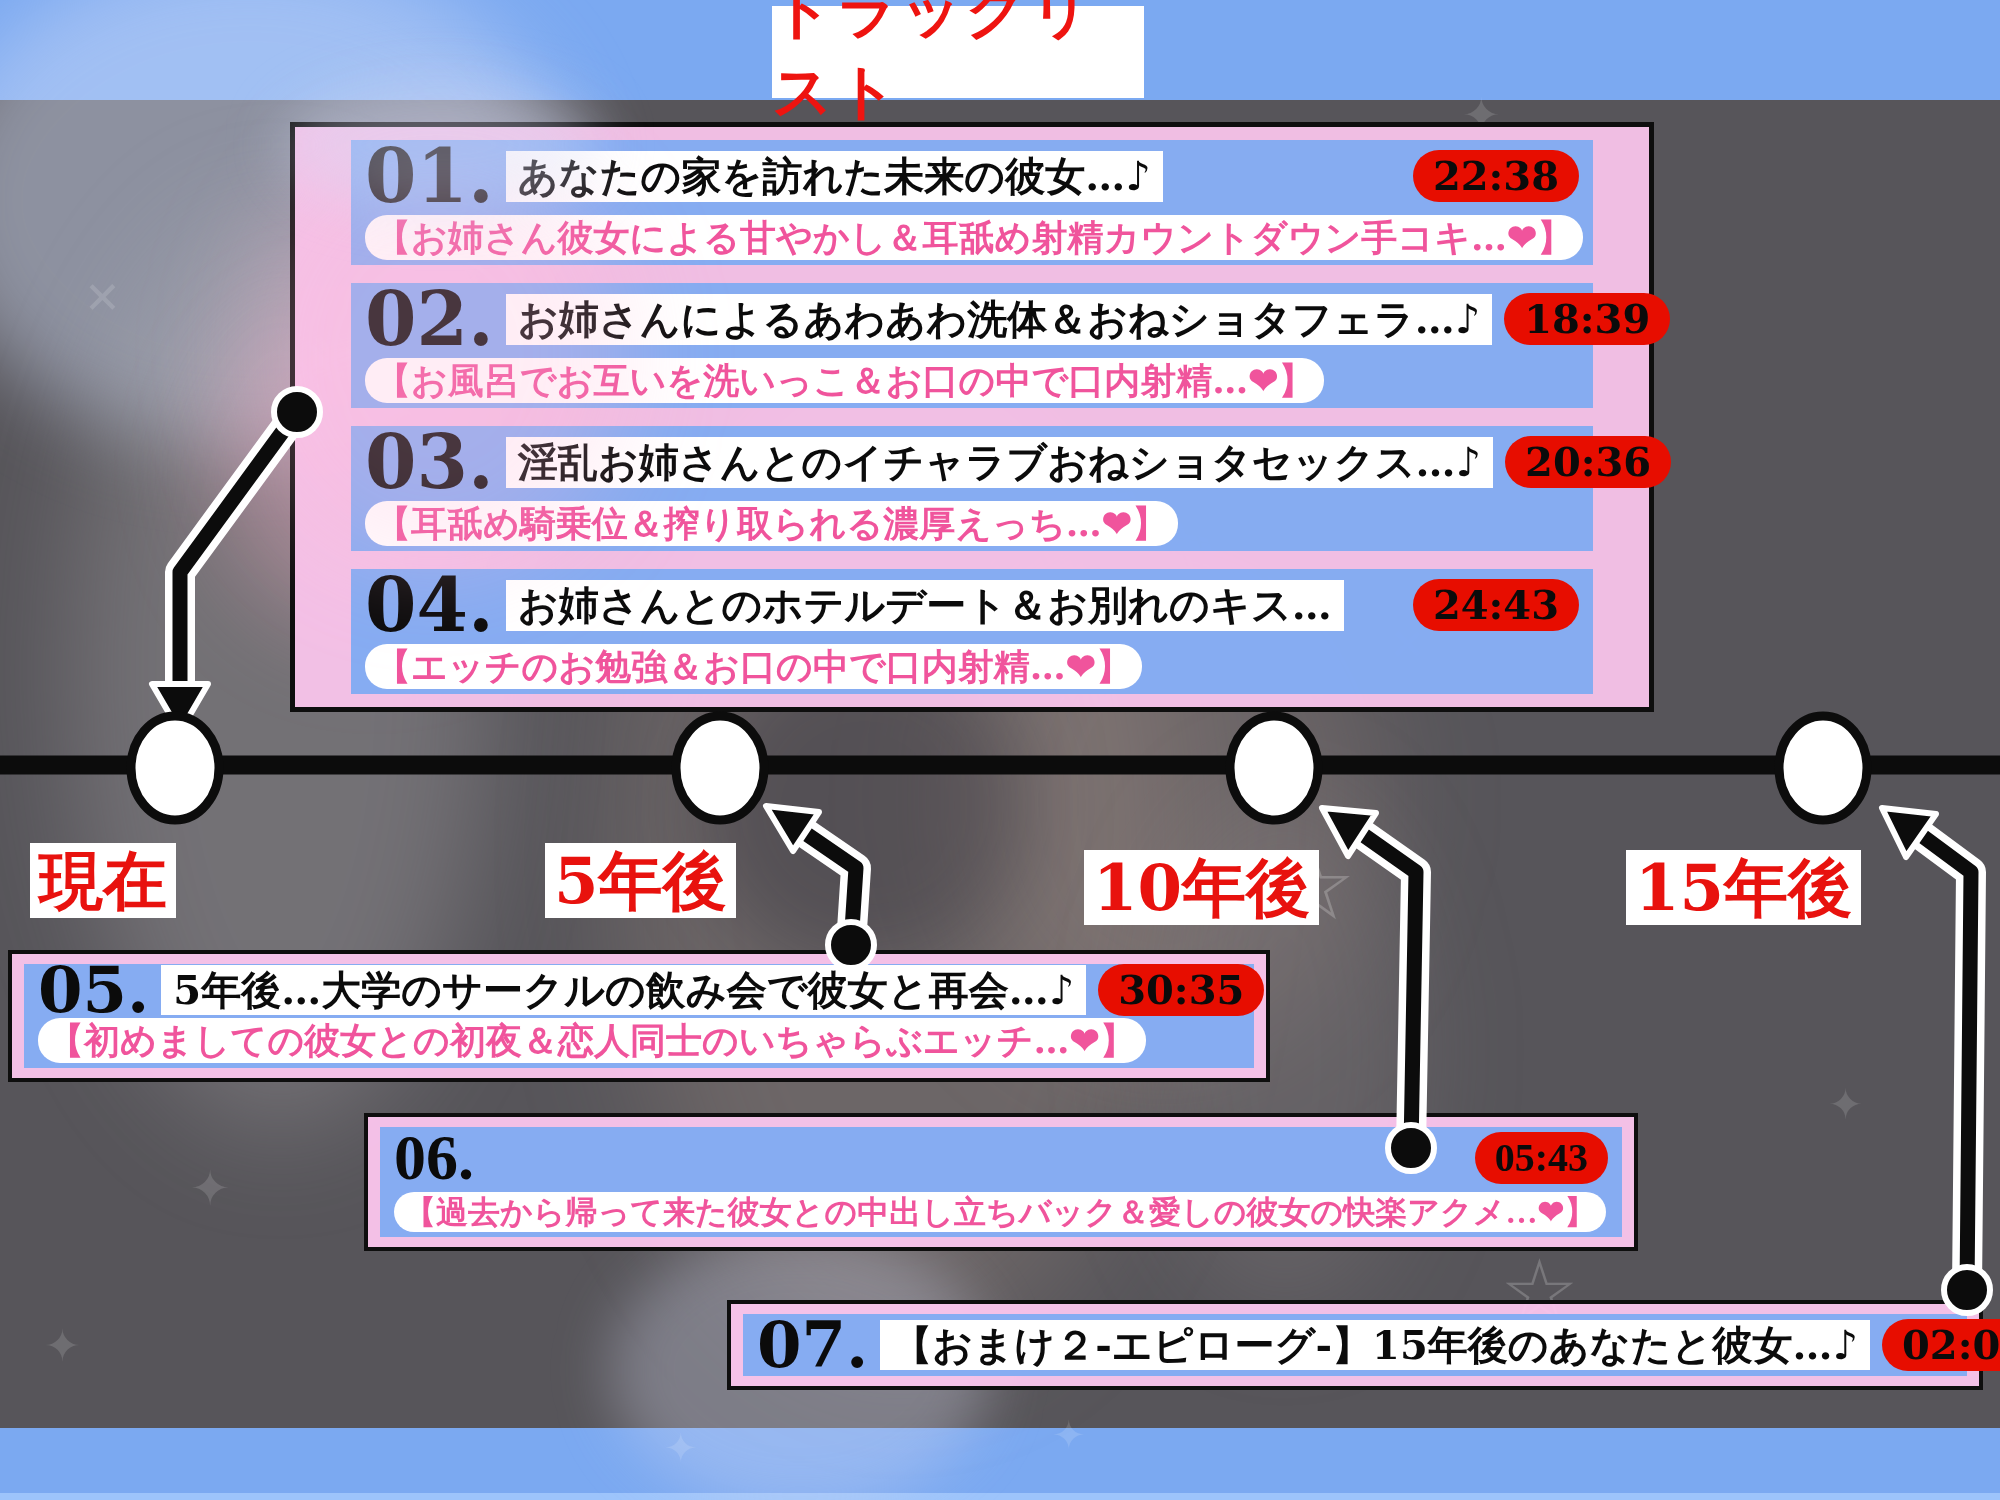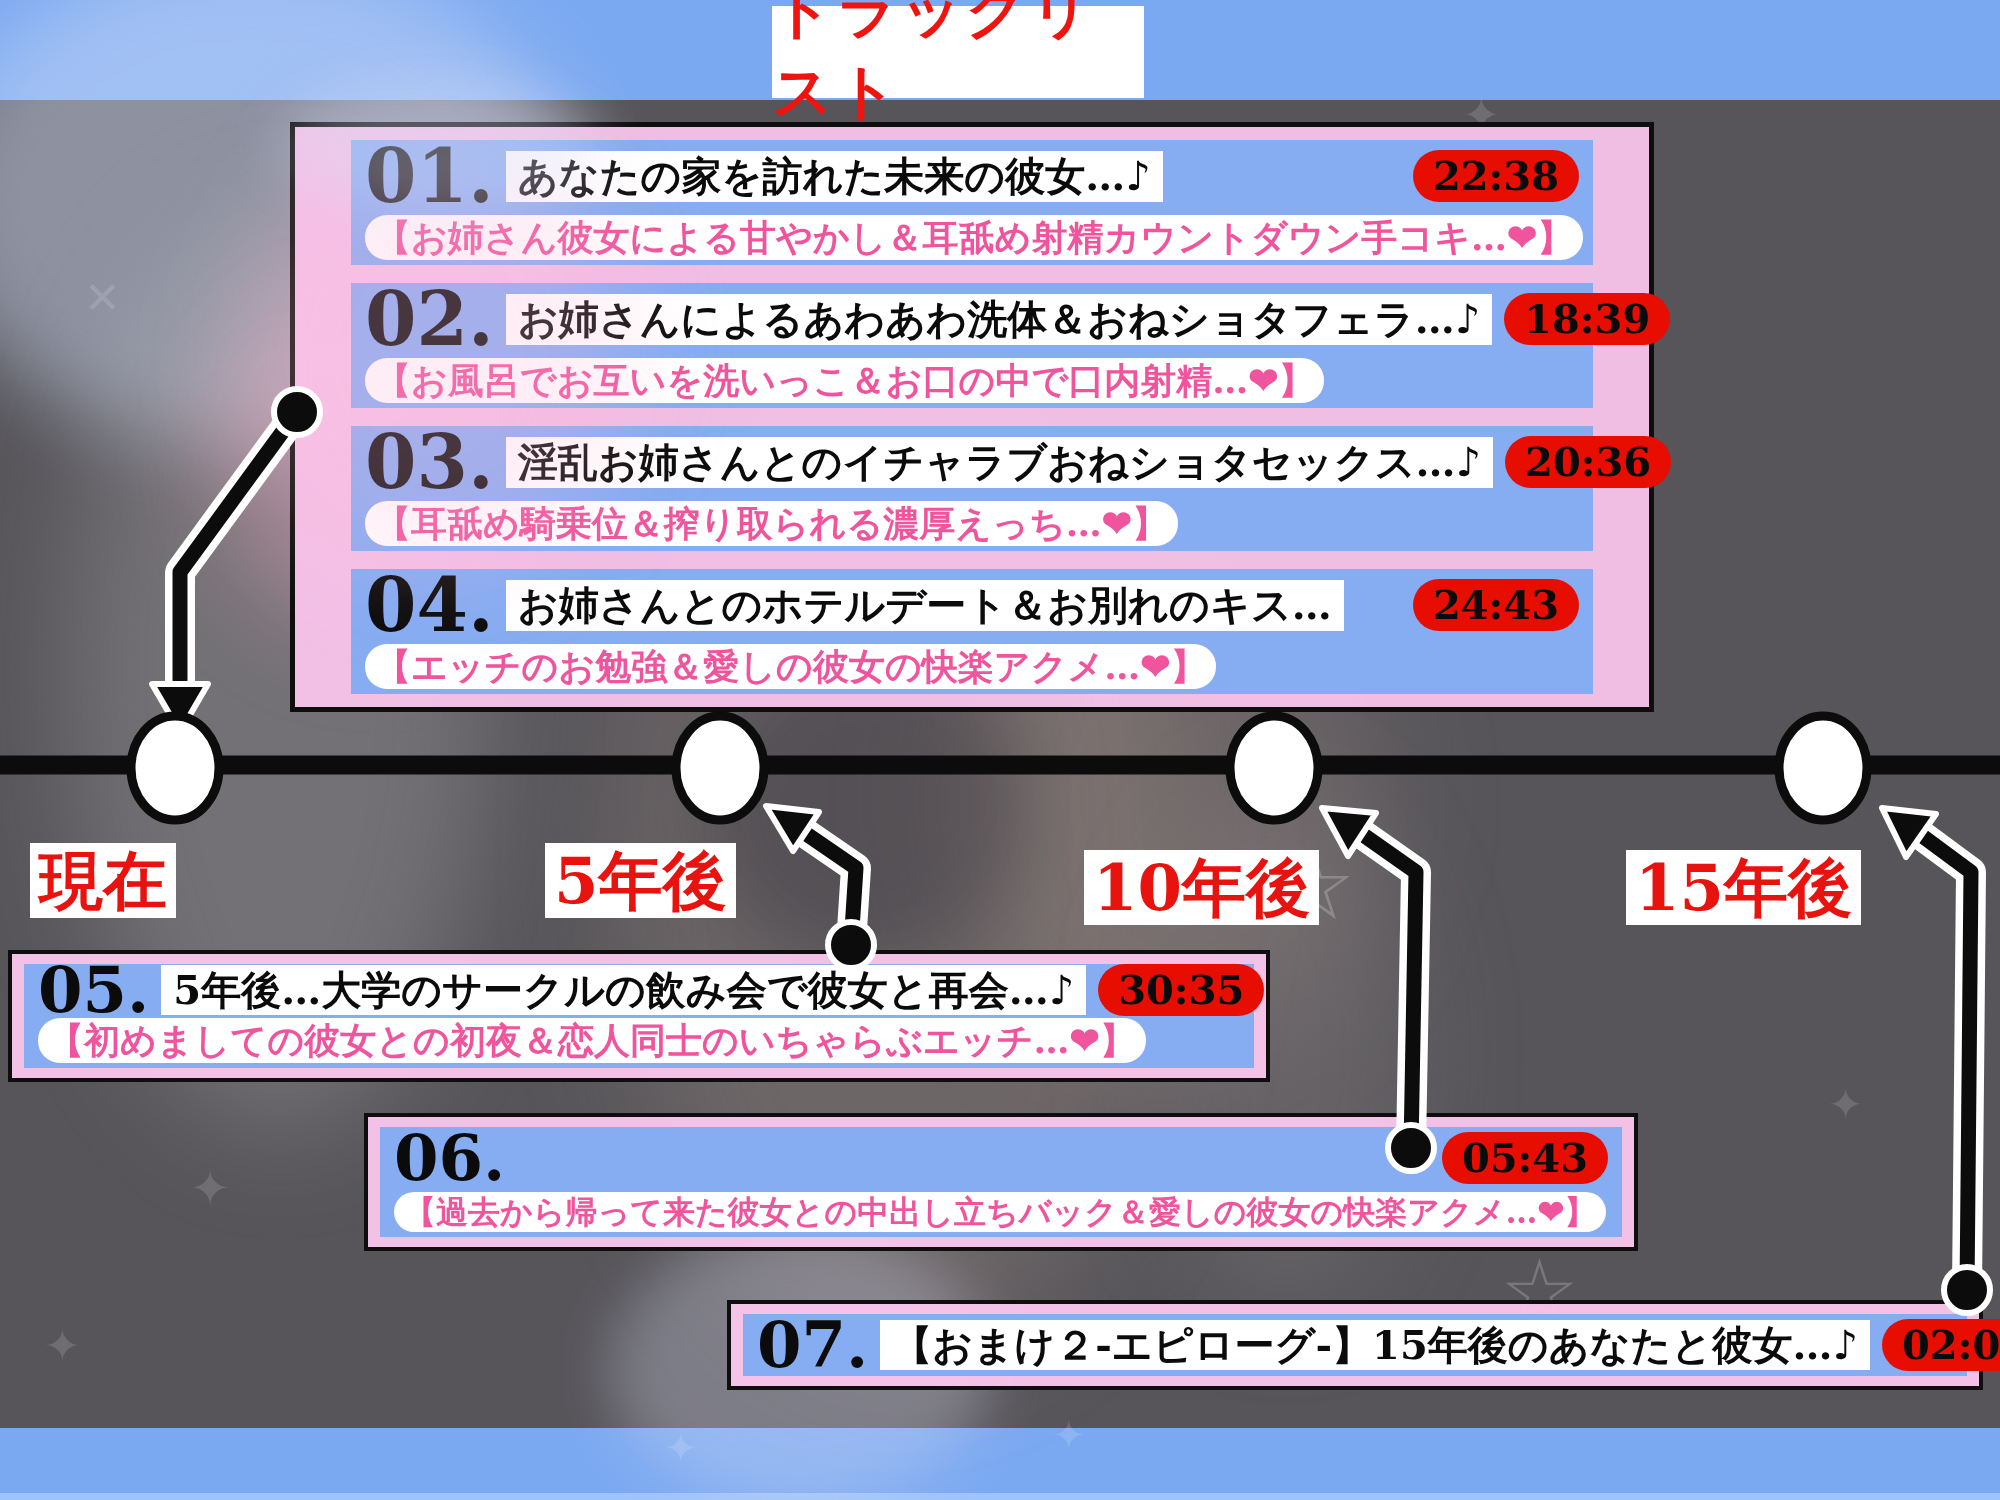--- a/index.html
+++ b/index.html
@@ -38,21 +38,21 @@
   .panel-main{
     position:absolute;left:290px;top:122px;width:1364px;height:590px;z-index:3;
     background:rgba(250,197,236,.94);border:5px solid #0e0e0e;box-sizing:border-box;
     display:flex;flex-direction:column;gap:18px;padding:13px 56px;
   }
   .panel-small{
     position:absolute;z-index:3;background:rgba(250,197,236,.96);
     border:4px solid #0e0e0e;box-sizing:border-box;padding:10px 12px;
   }
   .p05{left:8px;top:950px;width:1262px;height:132px;}
-  .p06{left:364px;top:1113px;width:1274px;height:138px;}
+  .p06{left:364px;top:1113px;width:1274px;height:138px;font-family:Liberation Serif, serif;}
   .p07{left:727px;top:1300px;width:1256px;height:90px;}
   .trow{
     background:rgba(130,171,242,.97);flex:1;display:flex;flex-direction:column;justify-content:center;
     padding:5px 14px;box-sizing:border-box;min-height:0;height:100%;
   }
   .trow-top{display:flex;align-items:center;gap:12px;min-height:0;}
   .tnum{font-size:74px;font-weight:bold;color:#0b0b0b;line-height:.85;white-space:nowrap;}
   .small-num{font-size:64px;}
   .ttitle{
     background:#ffffff;padding:1px 12px;font-size:40px;font-weight:bold;color:#0b0b0b;
@@ -142,21 +142,21 @@
       </div>
       <span class="tsub">【耳舐め騎乗位＆搾り取られる濃厚えっち…❤】</span>
     </div>
 
     <div class="trow">
       <div class="trow-top">
         <span class="tnum">04.</span>
         <span class="ttitle">お姉さんとのホテルデート＆お別れのキス…</span>
         <span class="tpill">24:43</span>
       </div>
-      <span class="tsub">【エッチのお勉強＆愛しの彼女の快楽アクメ…❤】</span>
+      <span class="tsub">【エッチのお勉強＆お口の中で口内射精…❤】</span>
     </div>
 
   </div>
 
   <div class="panel-small p05">
     <div class="trow">
       <div class="trow-top">
         <span class="tnum small-num">05.</span>
         <span class="ttitle">5年後…大学のサークルの飲み会で彼女と再会…♪</span>
         <span class="tpill">30:35</span>

